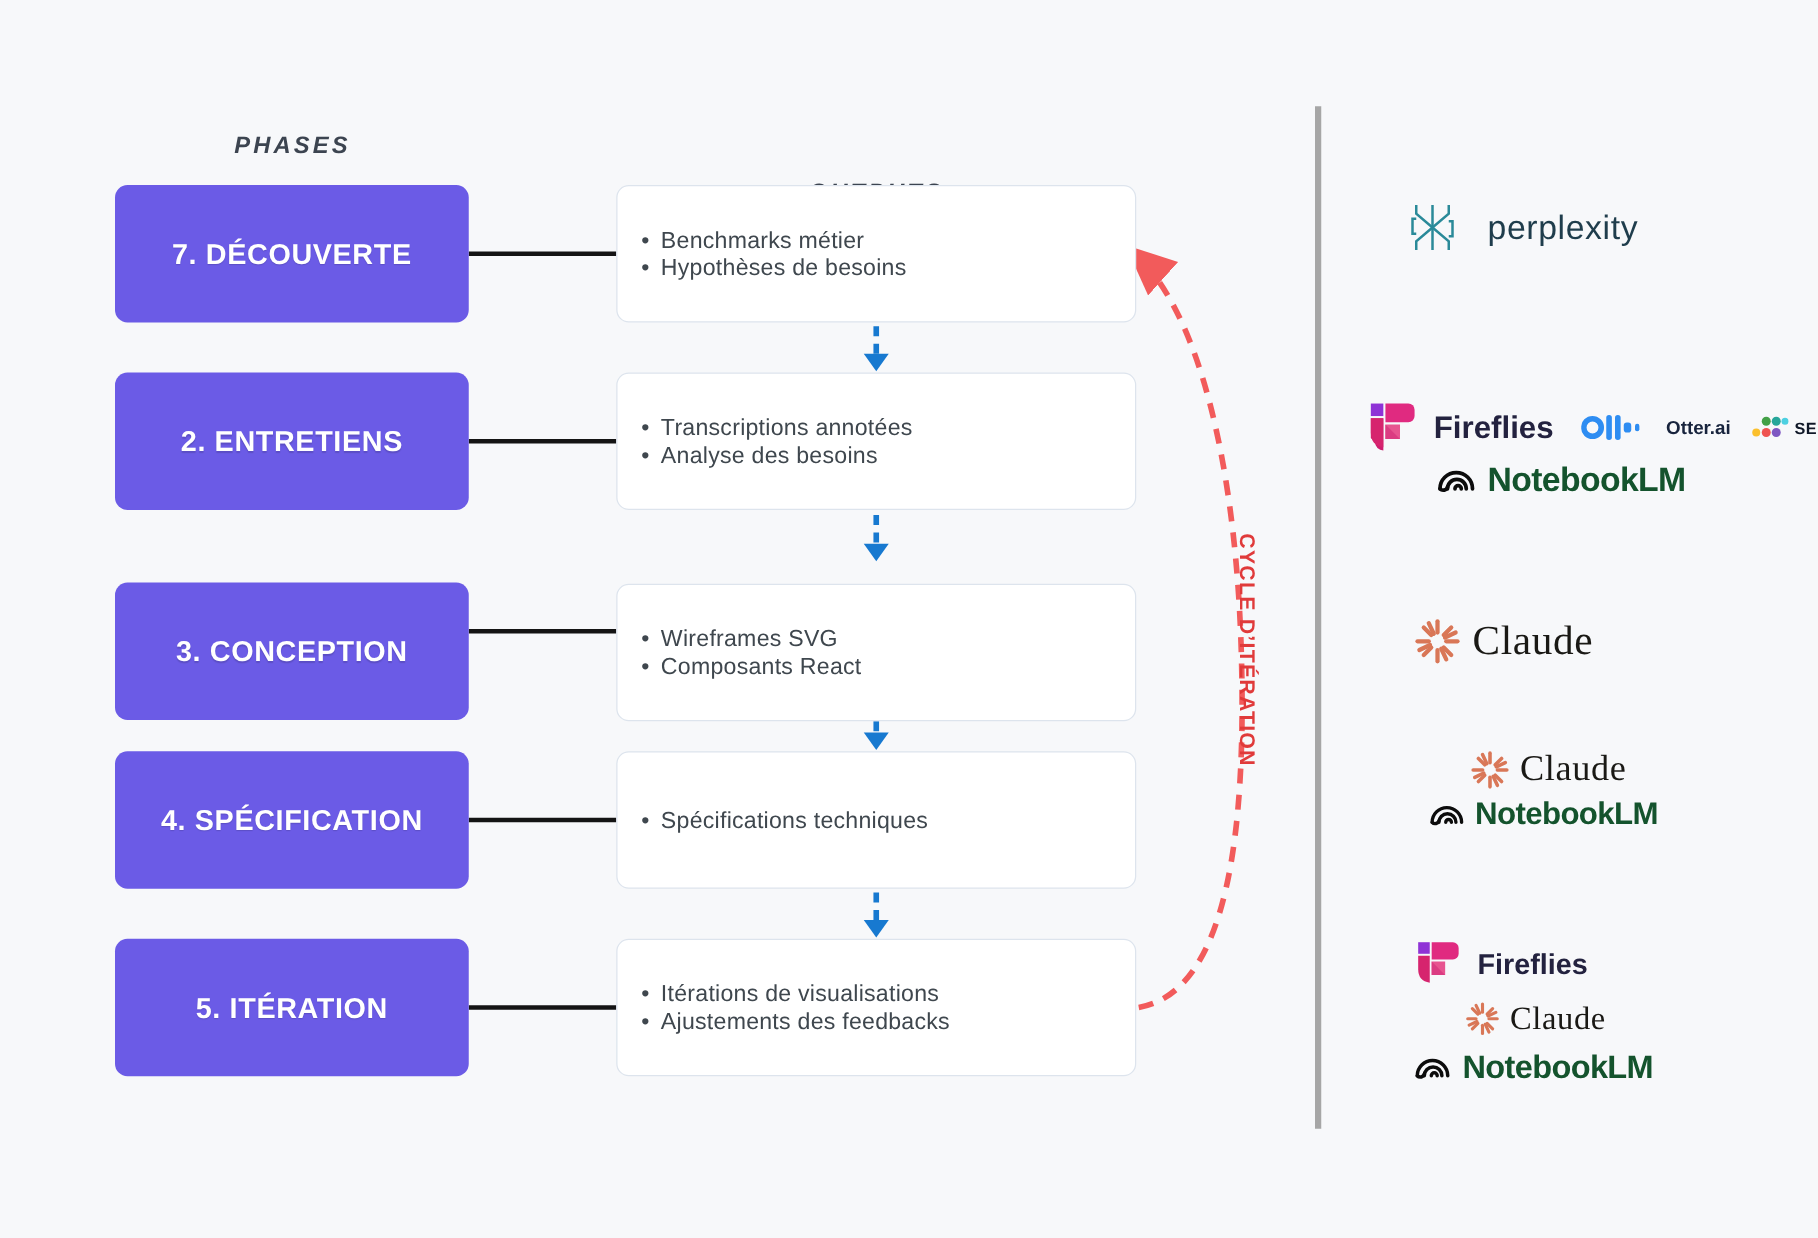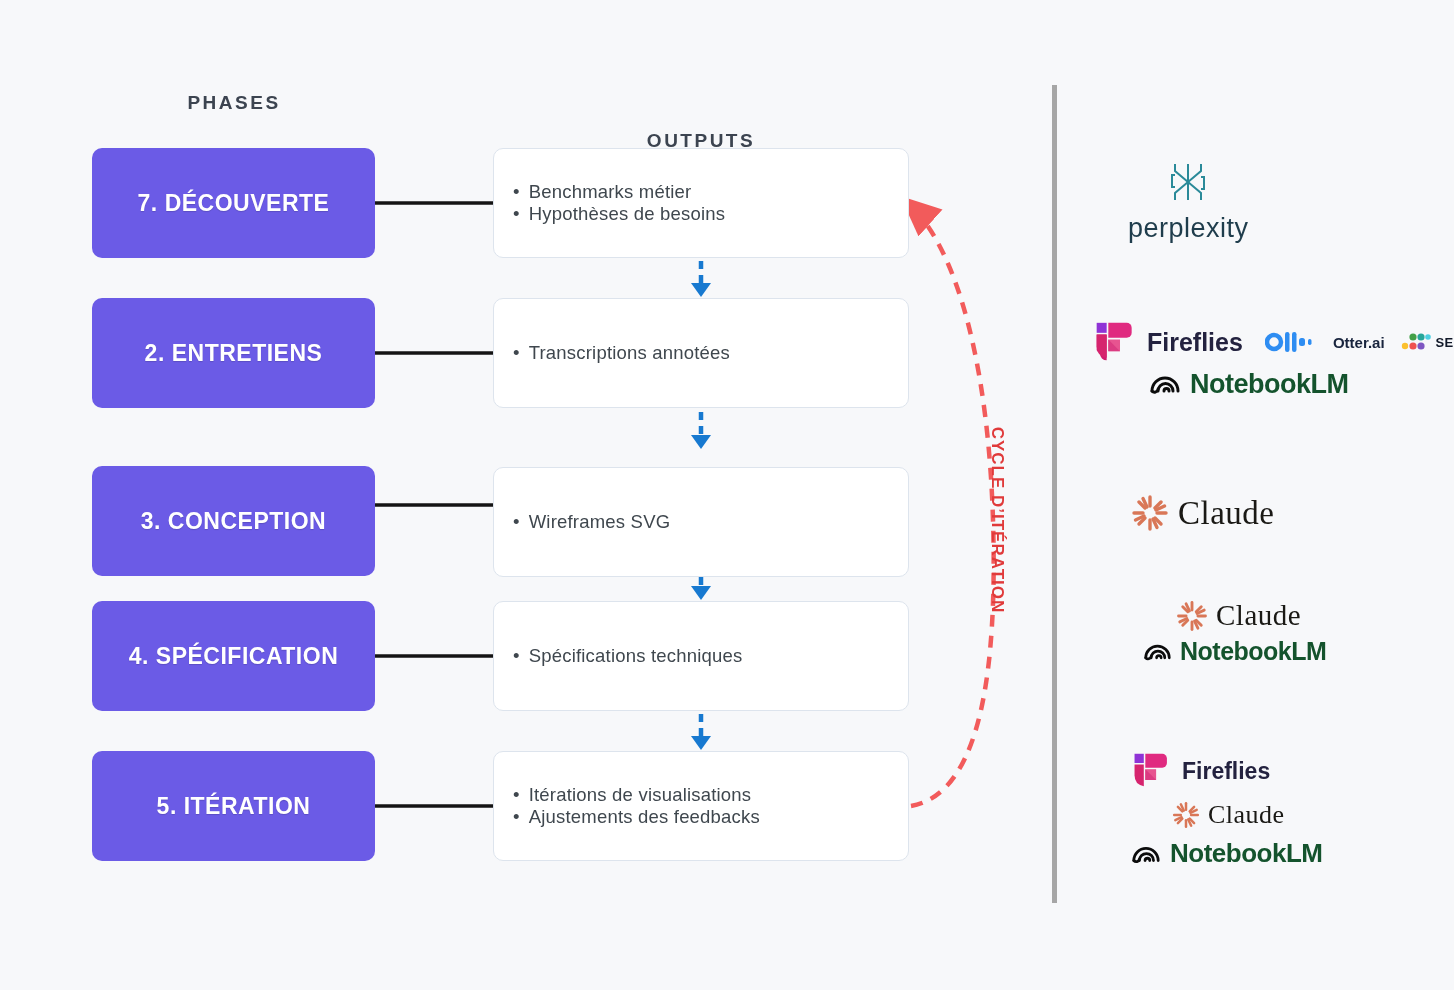--- a/index.html
+++ b/index.html
@@ -4,23 +4,24 @@
 <style>
   html,body{margin:0;padding:0;}
   body{
     width:1454px;height:990px;position:relative;overflow:hidden;
     background:#f7f8fa;
     font-family:"Liberation Sans", sans-serif;
   }
 
   
   .col-header{
-    position:absolute;top:92px;height:26px;
+    position:absolute;top:106px;height:26px;
     font-size:19px;font-weight:bold;letter-spacing:2.5px;color:#3c4450;
     text-align:center;
+    font-style:italic;
   }
   #phases-header{left:93px;width:282px;}
   #outputs-header{left:493px;width:416px;margin-top:38px;}
 
   
   .phase-box{
     position:absolute;left:92px;width:283px;height:110px;
     background:#6b5be6;border-radius:10px;
     display:flex;align-items:center;justify-content:center;
     color:#ffffff;font-size:23px;font-weight:bold;letter-spacing:0.5px;
@@ -114,37 +115,39 @@
 <div class="phase-box" style="top:751px">
     <span>5. ITÉRATION</span>
   </div>
 
 <div class="output-box" style="top:148px">
   <div class="bullet">Benchmarks métier</div>
   <div class="bullet">Hypothèses de besoins</div>
 </div>
 <div class="output-box" style="top:298px">
   <div class="bullet">Transcriptions annotées</div>
+  <div class="bullet">Analyse des besoins</div>
 </div>
 <div class="output-box" style="top:467px">
   <div class="bullet">Wireframes SVG</div>
+  <div class="bullet">Composants React</div>
 </div>
 <div class="output-box" style="top:601px">
   <div class="bullet">Spécifications techniques</div>
 </div>
 <div class="output-box" style="top:751px">
   <div class="bullet">Itérations de visualisations</div>
   <div class="bullet">Ajustements des feedbacks</div>
 </div>
 
 <div id="cycle-label">CYCLE D’ITÉRATION</div>
 
 <div id="divider"></div>
 
-<div class="logo-row" style="left:1128px;top:163px;gap:12px;flex-direction:column;">
+<div class="logo-row" style="left:1128px;top:163px;gap:26px;">
   <svg class="icon" width="36" height="38" viewBox="0 0 36 38">
     <g fill="none" stroke="#2a8a99" stroke-width="2">
       <path d="M18 1 V37"></path>
       <path d="M18 19 L5 8 V1"></path>
       <path d="M18 19 L31 8 V1"></path>
       <path d="M18 19 L5 30 V37"></path>
       <path d="M18 19 L31 30 V37"></path>
       <path d="M5 12 H2 V24 H5"></path>
       <path d="M31 14 H34 V26 H31"></path>
     </g>

